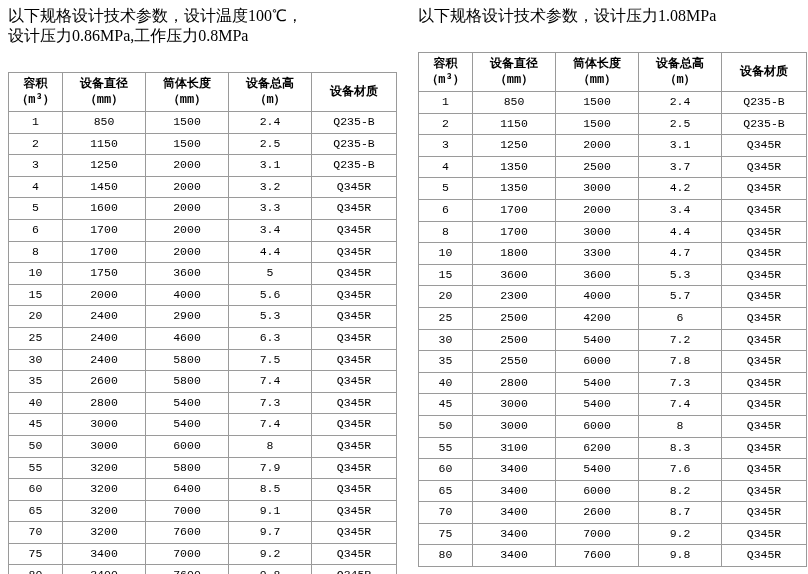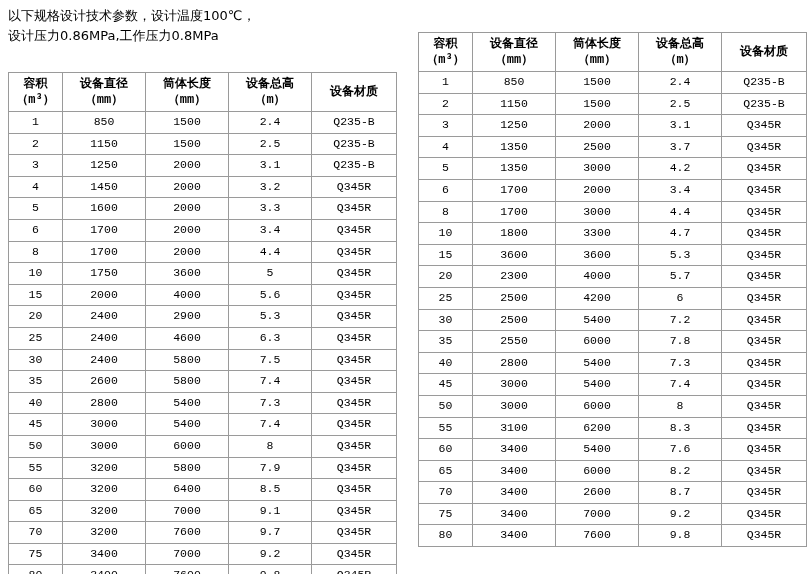--- a/index.html
+++ b/index.html
@@ -28,24 +28,25 @@
   .panel {
     width: 404px;
     box-sizing: border-box;
     padding-left: 8px;
     padding-right: 8px;
   }
   .panel.right {
     padding-left: 14px;
   }
   .caption {
-    font-size: 13px;
+    font-size: 16px;
     line-height: 20px;
     color: #000;
     white-space: nowrap;
+    font-family: Liberation Serif, serif;
   }
   .caption-block {
     padding-top: 6px;
     padding-bottom: 6px;
   }
   table.spec {
     border-collapse: collapse;
     width: 388px;
     table-layout: fixed;
     margin-top: 20px;
@@ -273,20 +274,21 @@
               <td>7600</td>
               <td>9.8</td>
               <td>Q345R</td>
             </tr>
           </tbody>
       </table>
     </div>
 
     <div class="panel right">
       <div class="caption-block">
+        <div class="caption">以下规格设计技术参数，设计压力1.08MPa</div>
       </div>
       <table class="spec">
         <colgroup>
           <col class="c0">
             <col class="c1">
             <col class="c2">
             <col class="c3">
             <col class="c4">
         </colgroup>
         <thead>

